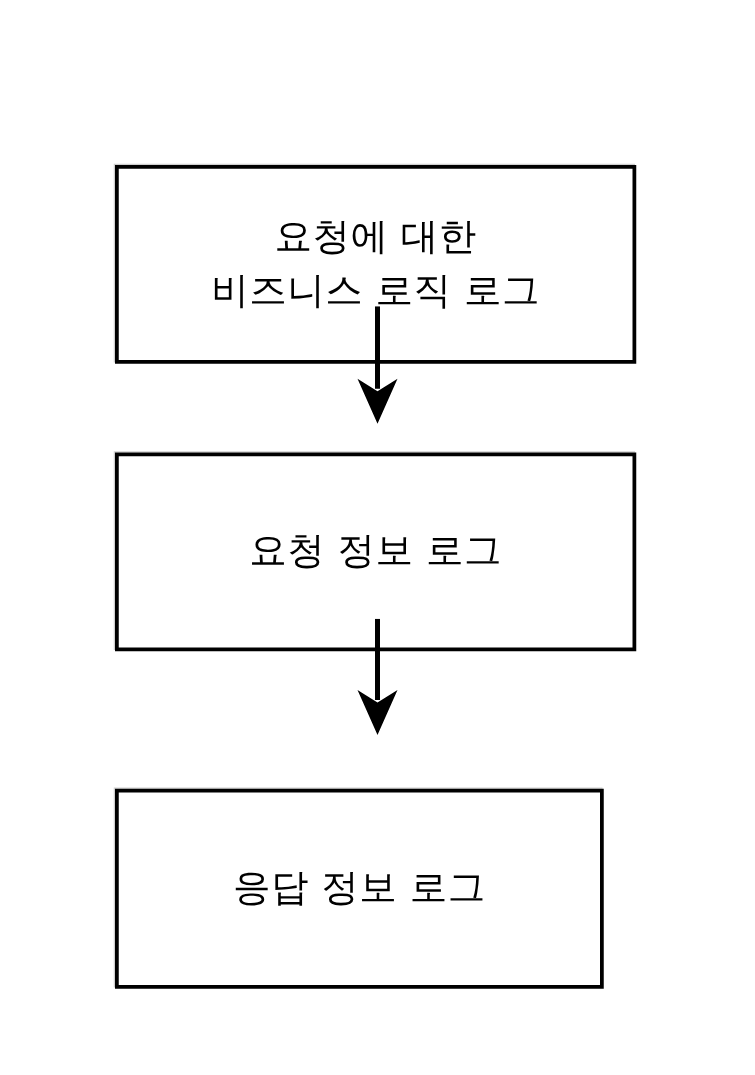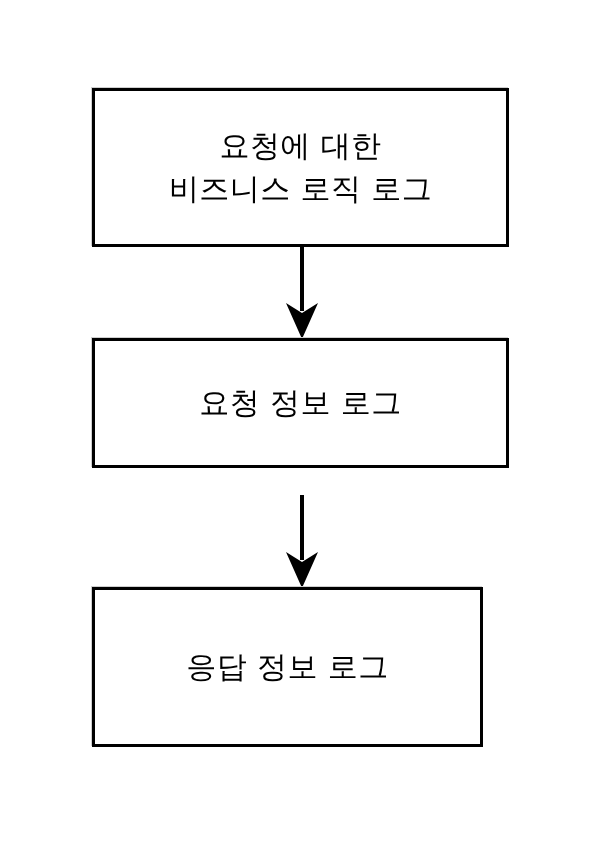--- a/index.html
+++ b/index.html
@@ -29,36 +29,37 @@
   .node {
     position: absolute;
     box-sizing: border-box;
     background: #ffffff;
     border: 3px solid #000000;
     display: flex;
     align-items: center;
     justify-content: center;
     
     box-shadow: -1px -1px 0 0 #cfcfcf;
+    margin-top: 44px;
   }
 
   .node-label {
     display: block;
     text-align: center;
     color: #000000;
     font-size: 30px;
     line-height: 1.42;
     letter-spacing: 0.4px;
     white-space: pre-line;
     font-weight: 400;
   }
 
   
   #node-1 { left: 92px;  top: 88px;  width: 417px; height: 159px; }
-  #node-2 { left: 92px;  top: 338px; width: 417px; height: 130px; }
+  #node-2 { left: 92px;  top: 318px; width: 417px; height: 159px; }
   #node-3 { left: 92px;  top: 587px; width: 391px; height: 160px; }
 
   
   .connector {
     position: absolute;
     left: 272px;
     width: 60px;
   }
   #connector-1 { top: 245px; height: 96px; }
   #connector-2 { top: 495px; height: 95px; }

